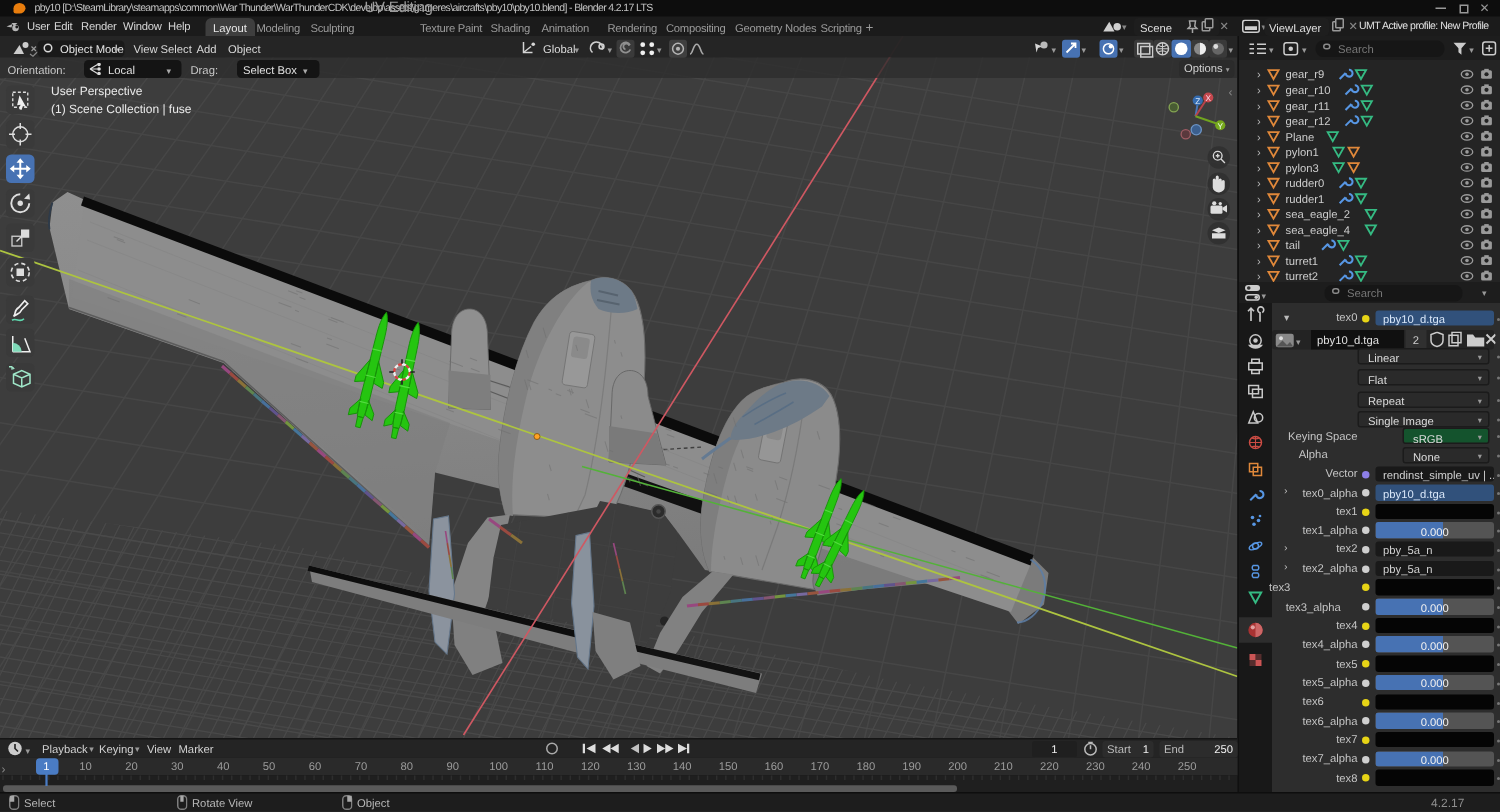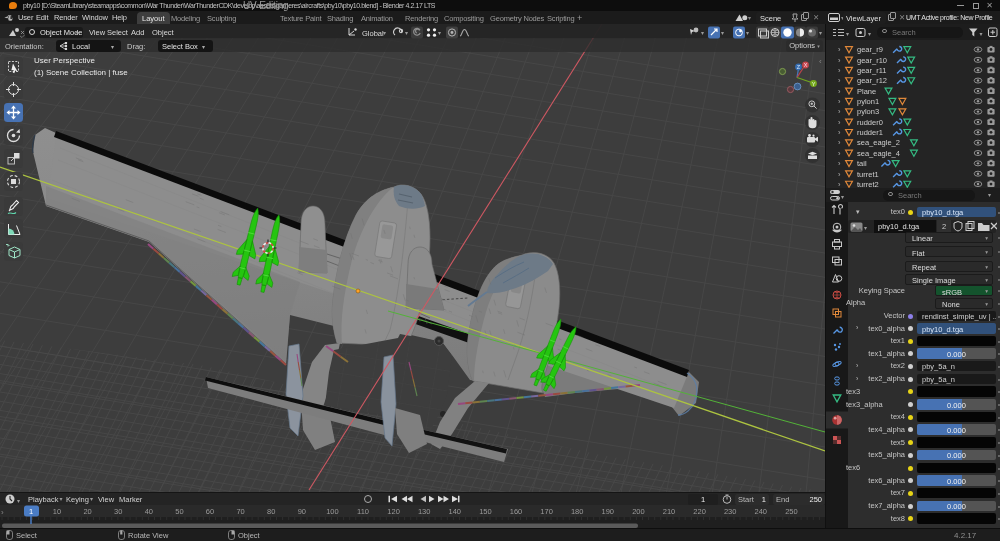--- a/index.html
+++ b/index.html
@@ -1045,21 +1045,21 @@
     <div class="abs" style="left:997.5px;top:236.5px;width:2px;height:2px;border-radius:50%;background:#777"></div>
     <div class="abs" style="left:905px;top:246px;width:88px;height:11px;background:#2a2a2a;border:0.5px solid #1b1b1b;border-radius:2px;font-size:7.5px;color:#dcdcdc;padding:1.5px 0 0 6px">Flat<span style="position:absolute;right:4px;top:2px;font-size:5.5px;color:#999">▾</span></div>
     <div class="abs" style="left:997.5px;top:251px;width:2px;height:2px;border-radius:50%;background:#777"></div>
     <div class="abs" style="left:905px;top:260.5px;width:88px;height:11px;background:#2a2a2a;border:0.5px solid #1b1b1b;border-radius:2px;font-size:7.5px;color:#dcdcdc;padding:1.5px 0 0 6px">Repeat<span style="position:absolute;right:4px;top:2px;font-size:5.5px;color:#999">▾</span></div>
     <div class="abs" style="left:997.5px;top:265.5px;width:2px;height:2px;border-radius:50%;background:#777"></div>
     <div class="abs" style="left:905px;top:273.5px;width:88px;height:11px;background:#2a2a2a;border:0.5px solid #1b1b1b;border-radius:2px;font-size:7.5px;color:#dcdcdc;padding:1.5px 0 0 6px">Single Image<span style="position:absolute;right:4px;top:2px;font-size:5.5px;color:#999">▾</span></div>
     <div class="abs" style="left:997.5px;top:278.5px;width:2px;height:2px;border-radius:50%;background:#777"></div>
     <div class="abs" style="left:846px;top:285.5px;width:59px;text-align:right;font-size:7.5px;color:#c5c5c5">Keying Space</div>
     <div class="abs" style="left:935px;top:285px;width:58px;height:11px;background:#14532d;border:0.5px solid #1b1b1b;border-radius:2px;font-size:7.5px;color:#dcdcdc;padding:1.5px 0 0 6px">sRGB<span style="position:absolute;right:4px;top:2px;font-size:5.5px;color:#999">▾</span></div>
     <div class="abs" style="left:997.5px;top:290px;width:2px;height:2px;border-radius:50%;background:#777"></div>
-    <div class="abs" style="left:846px;top:298.0px;width:59px;text-align:left;font-size:7.5px;color:#c5c5c5">Alpha</div>
+    <div class="abs" style="left:846px;top:298.0px;width:59px;text-align:center;font-size:7.5px;color:#c5c5c5">Alpha</div>
     <div class="abs" style="left:935px;top:297.5px;width:58px;height:11px;background:#2a2a2a;border:0.5px solid #1b1b1b;border-radius:2px;font-size:7.5px;color:#dcdcdc;padding:1.5px 0 0 6px">None<span style="position:absolute;right:4px;top:2px;font-size:5.5px;color:#999">▾</span></div>
     <div class="abs" style="left:997.5px;top:302.5px;width:2px;height:2px;border-radius:50%;background:#777"></div>
     <div class="abs" style="left:846px;top:311.0px;width:59px;text-align:right;font-size:7.5px;color:#c5c5c5">Vector</div>
     <div class="abs" style="left:907.5px;top:313.5px;width:5px;height:5px;border-radius:50%;background:#8d7fe8"></div>
     <div class="abs" style="left:917px;top:310.5px;width:79px;height:10.5px;background:#191919;border-radius:2px;font-size:7.5px;color:#d0d0d0;padding:1.5px 0 0 5px;white-space:nowrap;overflow:hidden">rendinst_simple_uv | ...</div>
     <div class="abs" style="left:997.5px;top:315.5px;width:2px;height:2px;border-radius:50%;background:#777"></div>
     <div class="abs" style="left:856px;top:324px;font-size:7px;color:#bbb">›</div>
     <div class="abs" style="left:846px;top:323.5px;width:59px;text-align:right;font-size:7.5px;color:#c5c5c5">tex0_alpha</div>
     <div class="abs" style="left:907.5px;top:326px;width:5px;height:5px;border-radius:50%;background:#cfcfcf"></div>
     <div class="abs" style="left:917px;top:323px;width:79px;height:10.5px;background:#31517b;border-radius:2px;font-size:7.5px;color:#d8e6f8;padding:1.5px 0 0 5px;white-space:nowrap;overflow:hidden">pby10_d.tga</div>
@@ -1082,21 +1082,21 @@
     <div class="abs" style="left:997.5px;top:365.9px;width:2px;height:2px;border-radius:50%;background:#777"></div>
     <div class="abs" style="left:856px;top:374.6px;font-size:7px;color:#bbb">›</div>
     <div class="abs" style="left:846px;top:374.1px;width:59px;text-align:right;font-size:7.5px;color:#c5c5c5">tex2_alpha</div>
     <div class="abs" style="left:907.5px;top:376.6px;width:5px;height:5px;border-radius:50%;background:#cfcfcf"></div>
     <div class="abs" style="left:917px;top:373.6px;width:79px;height:10.5px;background:#191919;border-radius:2px;font-size:7.5px;color:#d0d0d0;padding:1.5px 0 0 5px;white-space:nowrap;overflow:hidden">pby_5a_n</div>
     <div class="abs" style="left:997.5px;top:378.6px;width:2px;height:2px;border-radius:50%;background:#777"></div>
     <div class="abs" style="left:846px;top:386.8px;width:59px;text-align:left;font-size:7.5px;color:#c5c5c5">tex3</div>
     <div class="abs" style="left:907.5px;top:389.3px;width:5px;height:5px;border-radius:50%;background:#e7d416"></div>
     <div class="abs" style="left:917px;top:386.3px;width:79px;height:10.5px;background:#050505;border-radius:2px;font-size:7.5px;color:#000;padding:1.5px 0 0 5px;white-space:nowrap;overflow:hidden"></div>
     <div class="abs" style="left:997.5px;top:391.3px;width:2px;height:2px;border-radius:50%;background:#777"></div>
-    <div class="abs" style="left:846px;top:399.5px;width:59px;text-align:left;font-size:7.5px;color:#c5c5c5">tex3_alpha</div>
+    <div class="abs" style="left:846px;top:399.5px;width:59px;text-align:center;font-size:7.5px;color:#c5c5c5">tex3_alpha</div>
     <div class="abs" style="left:907.5px;top:402px;width:5px;height:5px;border-radius:50%;background:#cfcfcf"></div>
     <div class="abs" style="left:917px;top:399px;width:79px;height:10.5px;background:#545454;border-radius:2px;overflow:hidden">
       <div style="width:45px;height:10.5px;background:#4772b3"></div>
       <div style="position:absolute;left:0;top:1.5px;width:79px;text-align:center;font-size:7.5px;color:#f0f0f0">0.000</div>
     </div>
     <div class="abs" style="left:997.5px;top:404px;width:2px;height:2px;border-radius:50%;background:#777"></div>
     <div class="abs" style="left:846px;top:412.2px;width:59px;text-align:right;font-size:7.5px;color:#c5c5c5">tex4</div>
     <div class="abs" style="left:907.5px;top:414.7px;width:5px;height:5px;border-radius:50%;background:#e7d416"></div>
     <div class="abs" style="left:917px;top:411.7px;width:79px;height:10.5px;background:#050505;border-radius:2px;font-size:7.5px;color:#000;padding:1.5px 0 0 5px;white-space:nowrap;overflow:hidden"></div>
     <div class="abs" style="left:997.5px;top:416.7px;width:2px;height:2px;border-radius:50%;background:#777"></div>
@@ -1111,21 +1111,21 @@
     <div class="abs" style="left:907.5px;top:440.1px;width:5px;height:5px;border-radius:50%;background:#e7d416"></div>
     <div class="abs" style="left:917px;top:437.1px;width:79px;height:10.5px;background:#050505;border-radius:2px;font-size:7.5px;color:#000;padding:1.5px 0 0 5px;white-space:nowrap;overflow:hidden"></div>
     <div class="abs" style="left:997.5px;top:442.1px;width:2px;height:2px;border-radius:50%;background:#777"></div>
     <div class="abs" style="left:846px;top:450.3px;width:59px;text-align:right;font-size:7.5px;color:#c5c5c5">tex5_alpha</div>
     <div class="abs" style="left:907.5px;top:452.8px;width:5px;height:5px;border-radius:50%;background:#cfcfcf"></div>
     <div class="abs" style="left:917px;top:449.8px;width:79px;height:10.5px;background:#545454;border-radius:2px;overflow:hidden">
       <div style="width:45px;height:10.5px;background:#4772b3"></div>
       <div style="position:absolute;left:0;top:1.5px;width:79px;text-align:center;font-size:7.5px;color:#f0f0f0">0.000</div>
     </div>
     <div class="abs" style="left:997.5px;top:454.8px;width:2px;height:2px;border-radius:50%;background:#777"></div>
-    <div class="abs" style="left:846px;top:463.0px;width:59px;text-align:left;font-size:7.5px;color:#c5c5c5">tex6</div>
+    <div class="abs" style="left:846px;top:463.0px;width:59px;text-align:center;font-size:7.5px;color:#c5c5c5">tex6</div>
     <div class="abs" style="left:907.5px;top:465.5px;width:5px;height:5px;border-radius:50%;background:#e7d416"></div>
     <div class="abs" style="left:917px;top:462.5px;width:79px;height:10.5px;background:#050505;border-radius:2px;font-size:7.5px;color:#000;padding:1.5px 0 0 5px;white-space:nowrap;overflow:hidden"></div>
     <div class="abs" style="left:997.5px;top:467.5px;width:2px;height:2px;border-radius:50%;background:#777"></div>
     <div class="abs" style="left:846px;top:475.7px;width:59px;text-align:right;font-size:7.5px;color:#c5c5c5">tex6_alpha</div>
     <div class="abs" style="left:907.5px;top:478.2px;width:5px;height:5px;border-radius:50%;background:#cfcfcf"></div>
     <div class="abs" style="left:917px;top:475.2px;width:79px;height:10.5px;background:#545454;border-radius:2px;overflow:hidden">
       <div style="width:45px;height:10.5px;background:#4772b3"></div>
       <div style="position:absolute;left:0;top:1.5px;width:79px;text-align:center;font-size:7.5px;color:#f0f0f0">0.000</div>
     </div>
     <div class="abs" style="left:997.5px;top:480.2px;width:2px;height:2px;border-radius:50%;background:#777"></div>

